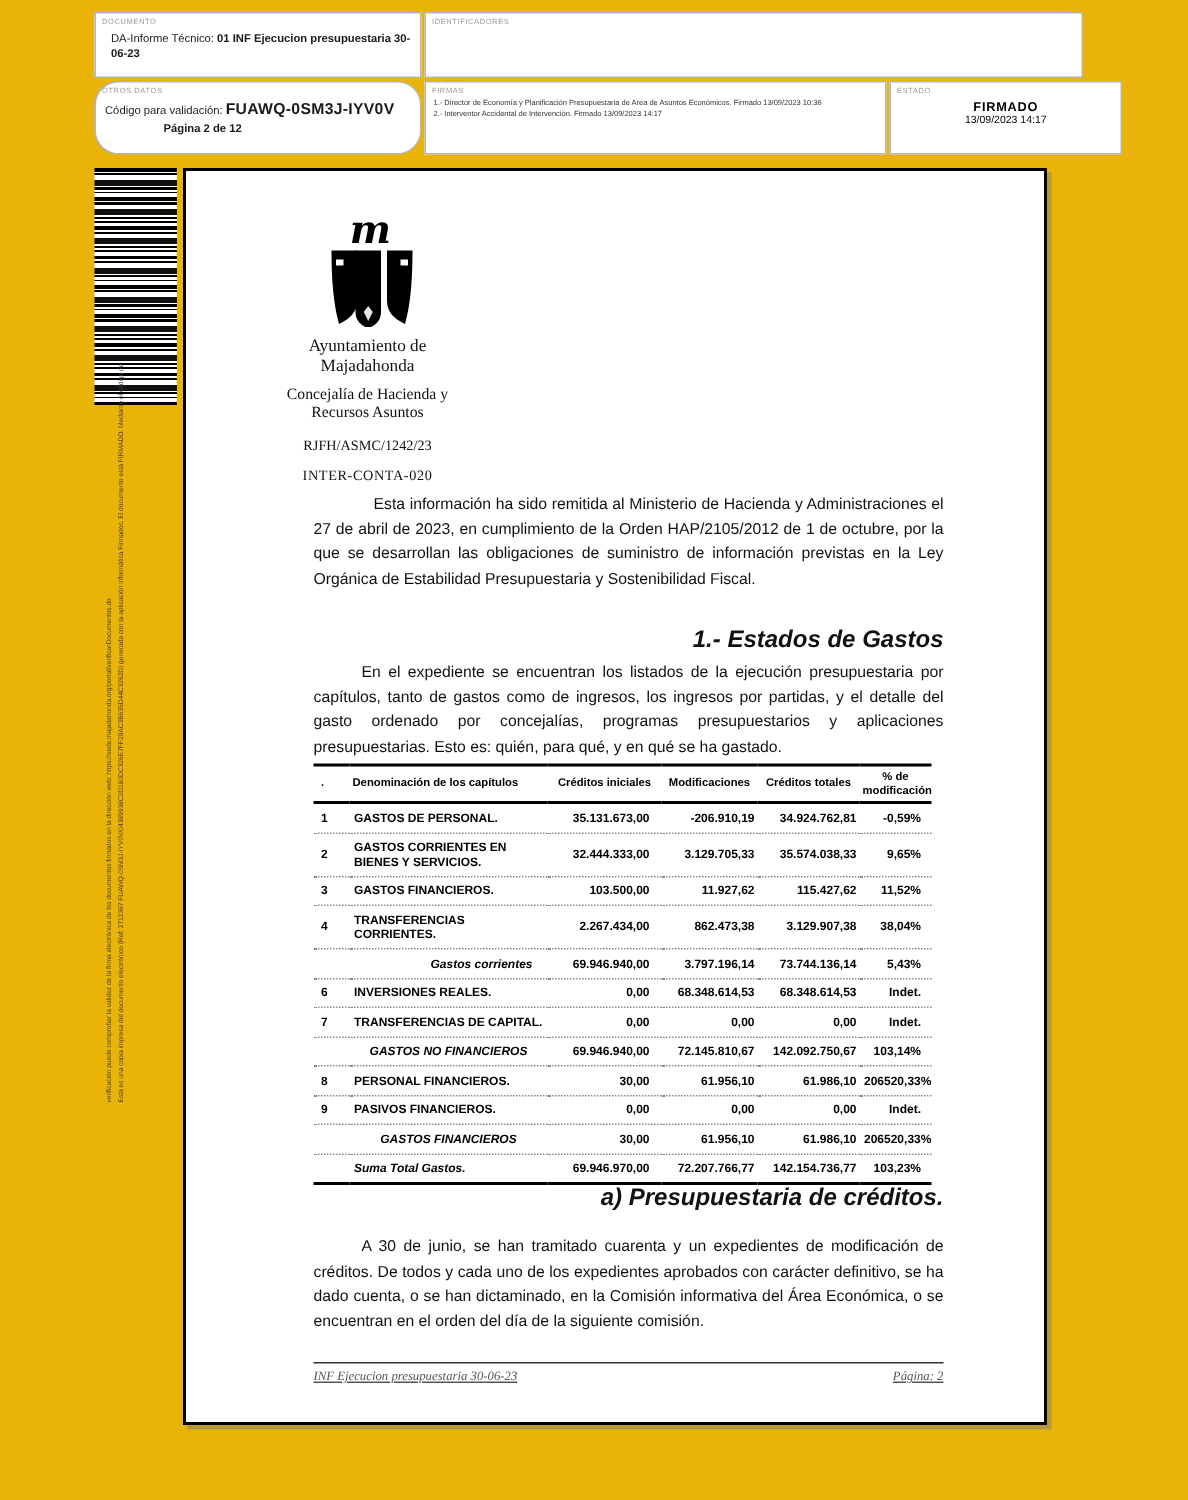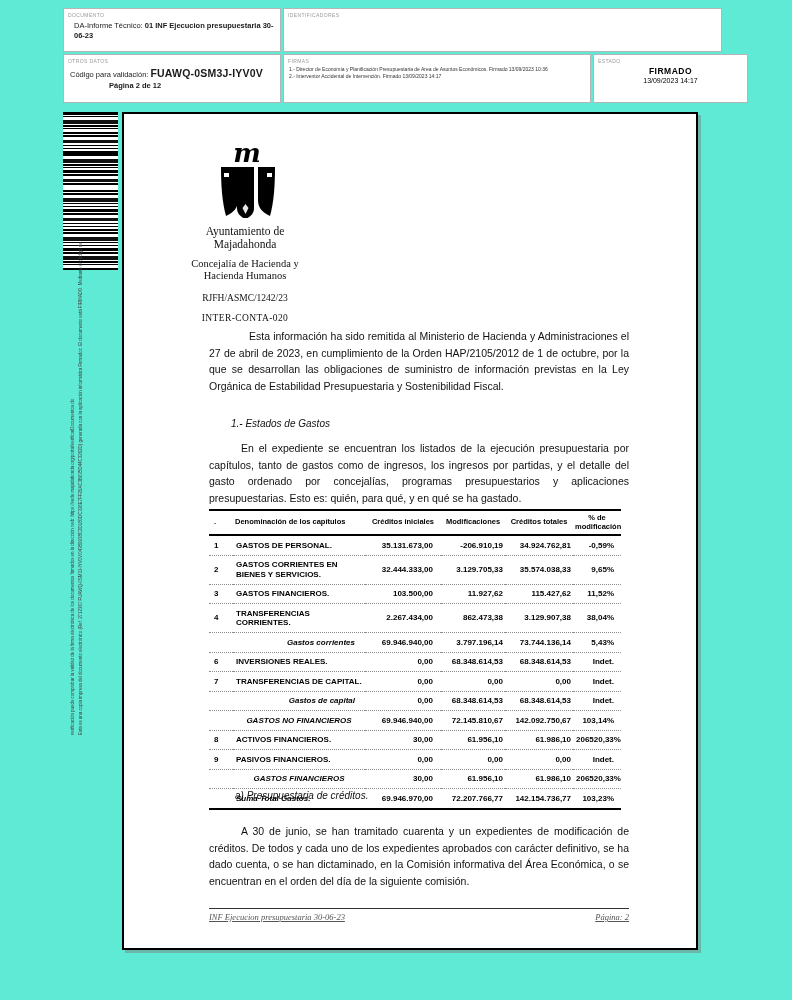--- a/index.html
+++ b/index.html
@@ -1,26 +1,26 @@
 <!DOCTYPE html>
 <html><head>
 <meta charset="utf-8">
 <style>
   * { margin:0; padding:0; box-sizing:border-box; }
   html,body { background:#fff; }
   #canvas {
-    position:relative; width:792px; height:1000px; background:#5eead4;
+    position:relative; width:792px; height:1000px; background:#eab308;
     font-family:"Liberation Sans", sans-serif; color:#000; overflow:hidden;
   }
   
   .meta-box { position:absolute; border:1px solid #b5b5b5; background:#fff; }
   .meta-label { font-size:5px; color:#9a9a9a; letter-spacing:.4px; padding:3px 0 0 4px; }
   .box-documento { left:63px; top:8px; width:218px; height:44px; }
   .box-ident     { left:283px; top:8px; width:439px; height:44px; }
-  .box-otros     { left:63px; top:54px; width:218px; height:49px; }
+  .box-otros     { left:63px; top:54px; width:218px; height:49px;border-radius:16px; }
   .box-firmas    { left:283px; top:54px; width:308px; height:49px; }
   .box-estado    { left:593px; top:54px; width:155px; height:49px; }
   .doc-content { padding:3px 6px 0 10px; font-size:7.5px; line-height:9.5px; color:#1a1a1a; }
   .doc-content b { font-weight:bold; }
   .otros-content { padding:3px 6px 0 6px; font-size:7.5px; color:#1a1a1a; }
   .validation-code { font-size:10.5px; font-weight:bold; letter-spacing:.2px; }
   .page-info { font-weight:bold; margin-top:2px; font-size:7.5px;padding-left:39px; }
   .firmas-content { padding:2px 4px 0 5px; font-size:5px; line-height:7px; color:#333; }
   .estado-content { text-align:center; margin-top:2px; }
   .status-value { font-size:8.5px; font-weight:bold; letter-spacing:.5px; }
@@ -48,21 +48,21 @@
   .letterhead { position:absolute; left:16px; top:28px; width:210px; text-align:center;
     font-family:"Liberation Serif", serif; color:#111; }
   .logo-svg { display:block; margin:0 auto; }
   .org-name { font-size:11.5px; line-height:13px; margin-top:7px; }
   .dept-name { font-size:10.5px; line-height:12px; margin-top:7px; }
   .internal-ref { font-size:9.5px; margin-top:11px; }
   .doc-code { font-size:9.5px; margin-top:10px; letter-spacing:.4px; }
   .main-col { position:absolute; left:85px; width:420px; }
   .para { font-size:10.5px; line-height:16.5px; text-align:justify; color:#111; }
   .intro { top:214px; text-indent:40px; }
-  .h-sec { position:absolute; font-size:10px; font-weight:normal; font-style:italic; color:#111; }
+  .h-sec { position:absolute; font-size:16px; font-weight:bold; font-style:italic; color:#111;text-align:right; }
   .h1 { top:304px; text-indent:22px; }
   .p2 { top:326px; text-indent:32px; }
   .ha { top:676px; text-indent:26px; }
   .p3 { top:685px; text-indent:32px;margin-top:24px; }
   
   .tbl-wrap { position:absolute; left:85px; top:395px; width:412px; }
   table { width:412px; border-collapse:collapse; table-layout:fixed;
     border-top:2.5px solid #000; border-bottom:2.5px solid #000; }
   th { font-size:7.5px; font-weight:bold; padding:3px 2px; border-bottom:2px solid #000;
     vertical-align:middle; line-height:8.5px; }
@@ -142,21 +142,21 @@
         <rect x="17" y="31" width="5" height="4" fill="#fff"></rect>
         <rect x="60" y="31" width="5" height="4" fill="#fff"></rect>
         <path fill="#fff" d="M38.5,62 l3,4 l-3,6 l-3,-6 Z" opacity="0.9"></path>
       </svg>
       <div class="org-name">
         <span style="display:block">Ayuntamiento de</span>
         <span style="display:block">Majadahonda</span>
       </div>
       <div class="dept-name">
         <span style="display:block">Concejalía de Hacienda y</span>
-        <span style="display:block">Hacienda Humanos</span>
+        <span style="display:block">Recursos Asuntos</span>
       </div>
       <div class="internal-ref">RJFH/ASMC/1242/23</div>
       <div class="doc-code">INTER-CONTA-020</div>
     </div>
 
     <div class="main-col para intro">Esta información ha sido remitida al Ministerio de Hacienda y Administraciones el 27 de abril de 2023, en cumplimiento de la Orden HAP/2105/2012 de 1 de octubre, por la que se desarrollan las obligaciones de suministro de información previstas en la Ley Orgánica de Estabilidad Presupuestaria y Sostenibilidad Fiscal.</div>
 
     <div class="main-col h-sec h1">1.- Estados de Gastos</div>
     <div class="main-col para p2">En el expediente se encuentran los listados de la ejecución presupuestaria por capítulos, tanto de gastos como de ingresos, los ingresos por partidas, y el detalle del gasto ordenado por concejalías, programas presupuestarios y aplicaciones presupuestarias. Esto es: quién, para qué, y en qué se ha gastado.</div>
 
@@ -222,39 +222,31 @@
             <td class="c-pct">Indet.</td>
           </tr>
           <tr>
             <td class="c-num">7</td>
             <td class="c-name">TRANSFERENCIAS DE CAPITAL.</td>
             <td class="c-ci">0,00</td>
             <td class="c-mod">0,00</td>
             <td class="c-ct">0,00</td>
             <td class="c-pct">Indet.</td>
           </tr>
-          <tr class="r-sub">
-            <td class="c-num"></td>
-            <td class="c-name">Gastos de capital</td>
-            <td class="c-ci">0,00</td>
-            <td class="c-mod">68.348.614,53</td>
-            <td class="c-ct">68.348.614,53</td>
-            <td class="c-pct">Indet.</td>
-          </tr>
           <tr class="r-sub2">
             <td class="c-num"></td>
             <td class="c-name">GASTOS NO FINANCIEROS</td>
             <td class="c-ci">69.946.940,00</td>
             <td class="c-mod">72.145.810,67</td>
             <td class="c-ct">142.092.750,67</td>
             <td class="c-pct">103,14%</td>
           </tr>
           <tr>
             <td class="c-num">8</td>
-            <td class="c-name">ACTIVOS FINANCIEROS.</td>
+            <td class="c-name">PERSONAL FINANCIEROS.</td>
             <td class="c-ci">30,00</td>
             <td class="c-mod">61.956,10</td>
             <td class="c-ct">61.986,10</td>
             <td class="c-pct">206520,33%</td>
           </tr>
           <tr>
             <td class="c-num">9</td>
             <td class="c-name">PASIVOS FINANCIEROS.</td>
             <td class="c-ci">0,00</td>
             <td class="c-mod">0,00</td>

